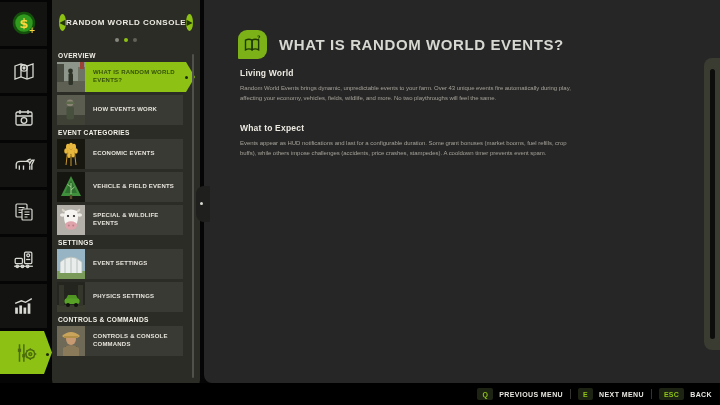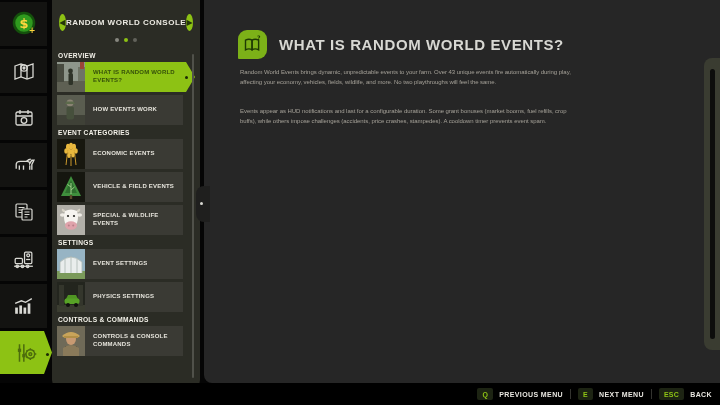--- a/index.html
+++ b/index.html
@@ -344,23 +344,25 @@
           <path d="M4 7 Q8 5 11.5 7 V18 Q8 16 4 18 Z"></path>
           <path d="M19 7 Q15 5 11.5 7 V18 Q15 16 19 18 Z"></path>
           <text x="17" y="6.5" font-size="7" font-weight="bold" fill="#1f3a04" stroke="none" font-family="DejaVu Sans">?</text>
         </svg>
       </div>
       <div class="main-title">WHAT IS RANDOM WORLD EVENTS?</div>
     </div>
 
     <div class="content">
       <div class="c-sec">
+        <h3 class="c-head">Living World</h3>
         <p class="c-body">Random World Events brings dynamic, unpredictable events to your farm. Over 43 unique events fire automatically during play, affecting your economy, vehicles, fields, wildlife, and more. No two playthroughs will feel the same.</p>
       </div>
       <div class="c-sec">
+        <h3 class="c-head">What to Expect</h3>
         <p class="c-body">Events appear as HUD notifications and last for a configurable duration. Some grant bonuses (market booms, fuel refills, crop buffs), while others impose challenges (accidents, price crashes, stampedes). A cooldown timer prevents event spam.</p>
       </div>
     </div>
 
     <div class="main-scrollbar">
       <div class="track"></div>
     </div>
   </div>
 
   <div class="bottom-bar">

